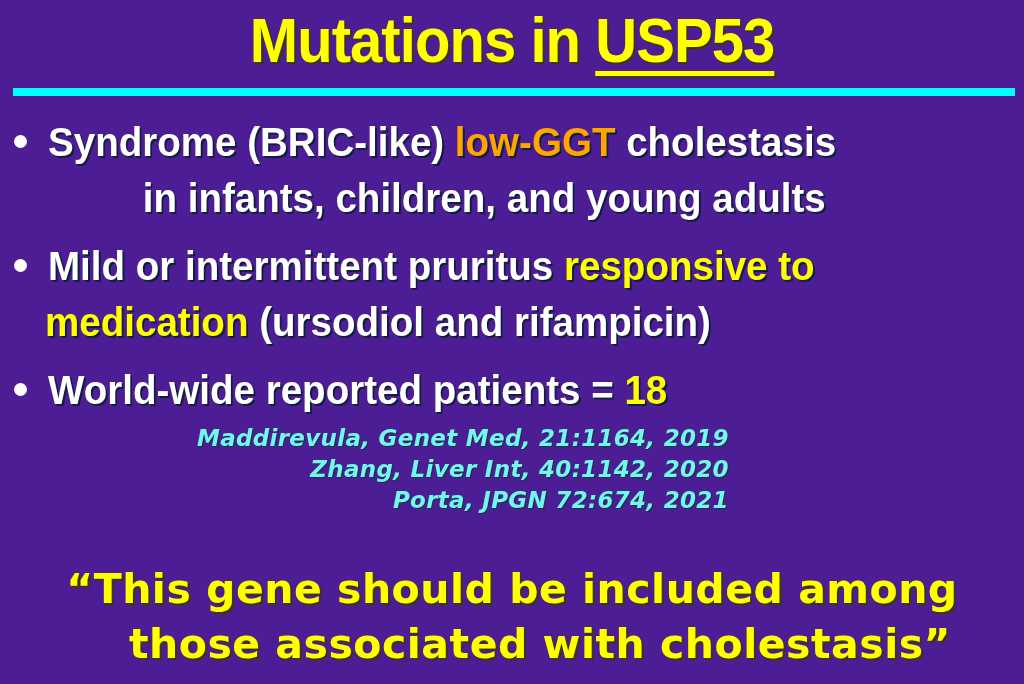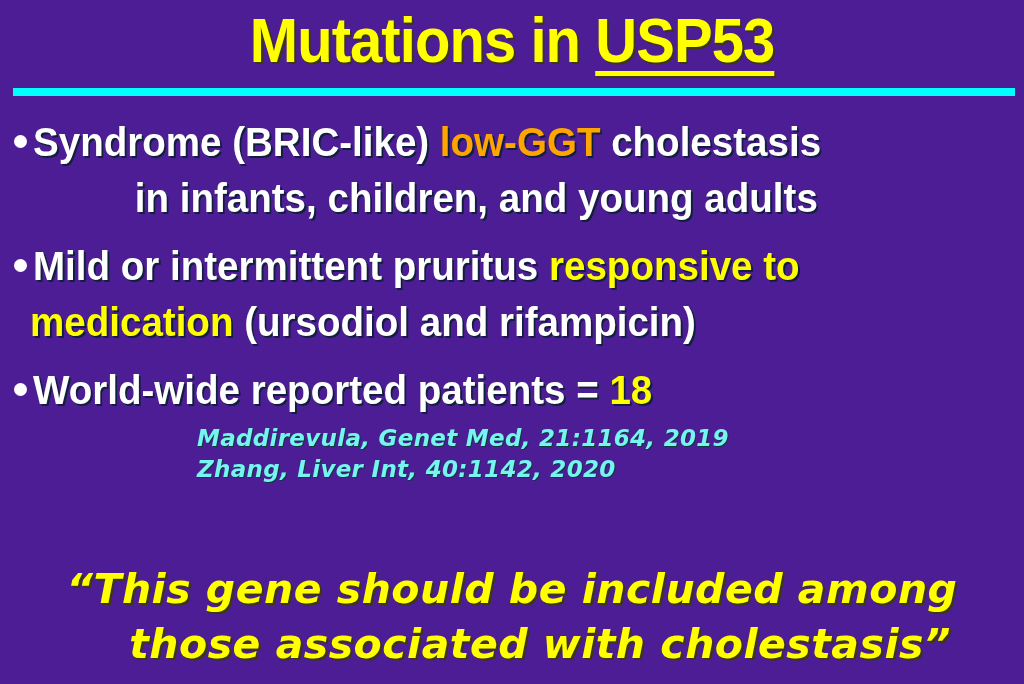--- a/index.html
+++ b/index.html
@@ -61,21 +61,21 @@
 
   
   .body {
     position: absolute;
     left: 0;
     top: 112px;
     width: 1024px;
   }
   .bullet-row {
     position: relative;
-    padding-left: 33px;
+    padding-left: 48px;
     padding-right: 14px;
     margin-bottom: 6px;
   }
   .dot {
     position: absolute;
     left: 14px;
     top: 21px;
     width: 13px;
     height: 13px;
     border-radius: 50%;
@@ -114,32 +114,32 @@
   .citation {
     color: #76F4F0;
     font-family: "DejaVu Sans", "Liberation Sans", sans-serif;
     font-style: italic;
     font-weight: bold;
     font-size: 23px;
     line-height: 31px;
     letter-spacing: 0.3px;
     white-space: nowrap;
     text-shadow: 1px 1px 0 #0a3a3a;
+    text-align: right;
   }
 
   
   .quote {
     position: absolute;
     left: 0;
     top: 562px;
     width: 1024px;
     text-align: center;
     color: #FFFF00;
     font-family: "DejaVu Sans", "Liberation Sans", sans-serif;
-    font-style: italic;
     font-weight: bold;
     font-size: 41px;
     line-height: 55px;
     letter-spacing: 0.5px;
     text-shadow: 2px 2px 0 #3a3a00;
   }
   .quote .qline2 { padding-left: 56px; }
 </style>
 </head>
 <body>
@@ -169,20 +169,21 @@
     <div class="bullet-row" id="bullet-3">
       <span class="dot"></span>
       <div class="btxt line1"><span>World-wide reported patients  = </span><span class="hl-yellow">18</span></div>
     </div>
 
   </div>
 
   <div class="citations">
     <div class="citation">Maddirevula, Genet Med, 21:1164, 2019</div>
     <div class="citation">Zhang, Liver Int, 40:1142, 2020</div>
+    <div class="citation">Porta, JPGN 72:674, 2021</div>
   </div>
 
   <div class="quote">
     <div class="qline1">“This gene should be included among</div>
     <div class="qline2">those associated with cholestasis”</div>
   </div>
 
 </div>
 
 </body></html>

